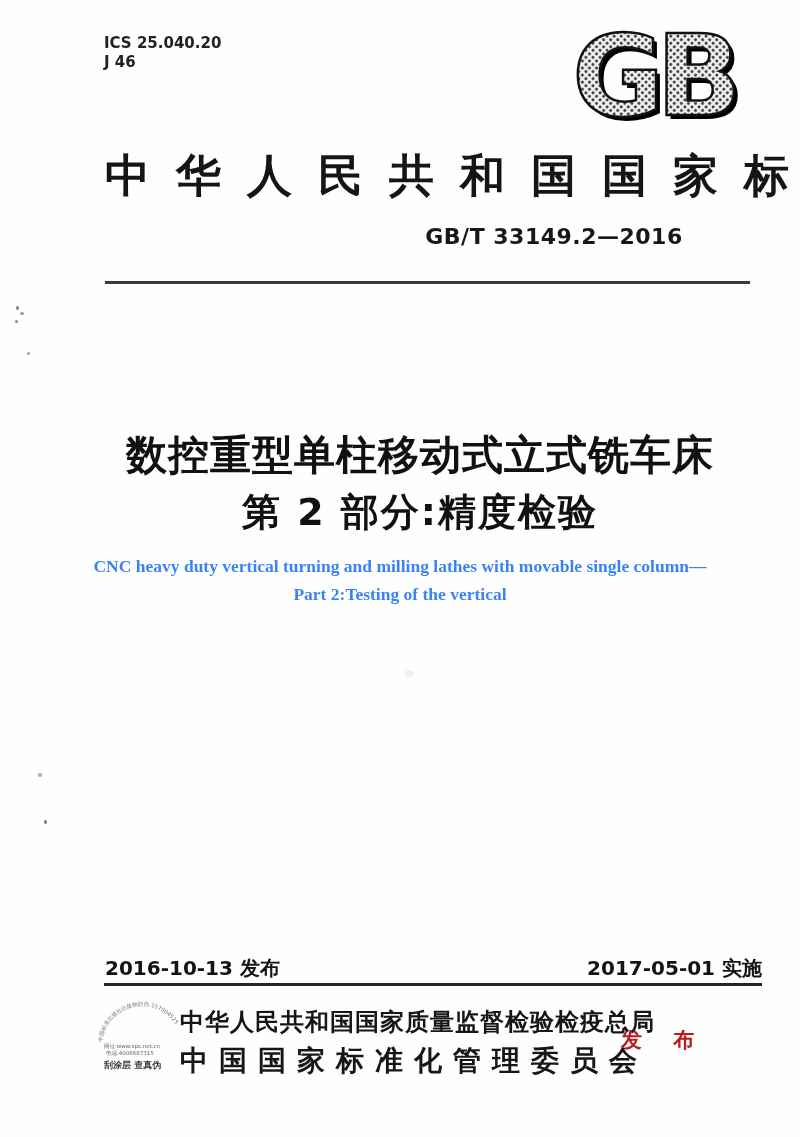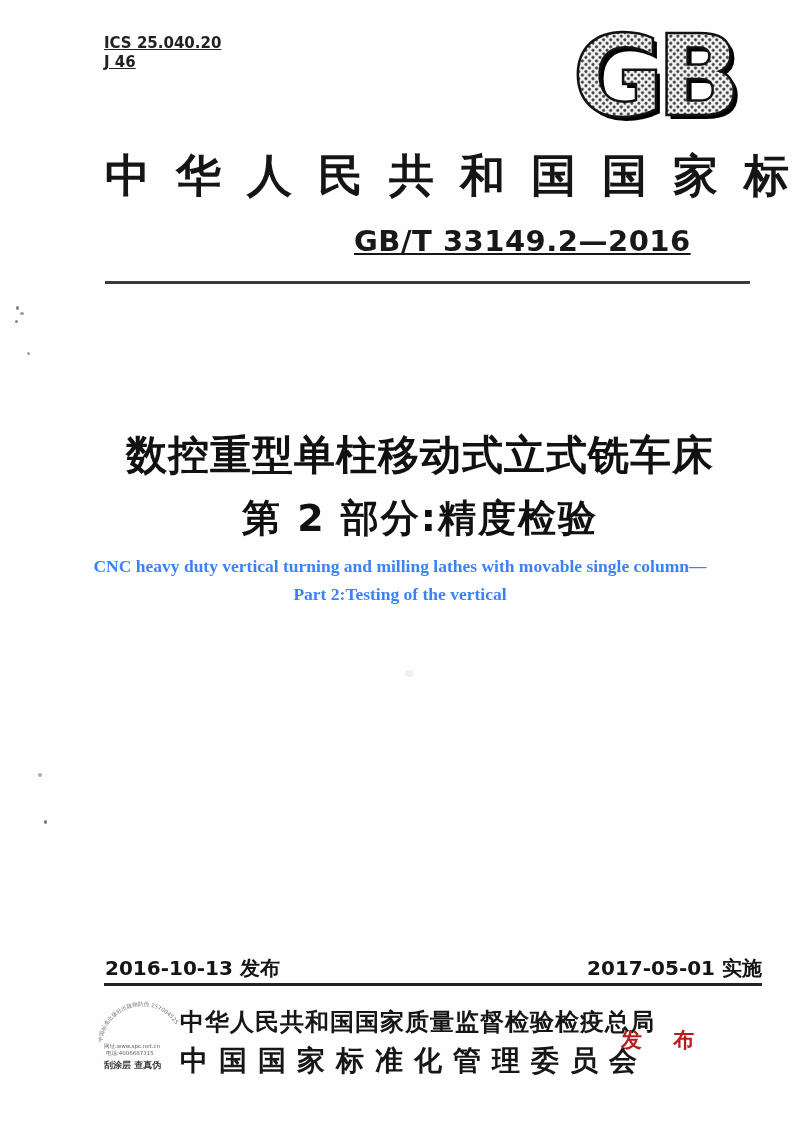--- a/index.html
+++ b/index.html
@@ -5,47 +5,47 @@
   * { margin:0; padding:0; box-sizing:border-box; }
   body { background:#e8e8e8; font-family:"Liberation Sans", sans-serif; }
   .page {
     position:relative; width:800px; height:1137px;
     background:#fefefe; margin:0 auto; overflow:hidden;
     color:#1a1a1a;
   }
   .ics {
     position:absolute; left:104px; top:34px;
     font-family:"DejaVu Sans", sans-serif;
-    font-weight:bold; font-size:15px; line-height:19px; color:#222;text-decoration:underline;
+    font-weight:bold; font-size:15px; line-height:19px; color:#222;
   }
   .gb-logo { position:absolute; left:540px; top:22px; width:226px; height:112px; }
   .heading {
     position:absolute; left:105px; top:146px; width:680px;
     font-family:"DejaVu Serif","Liberation Serif",serif;
     font-weight:bold; font-size:45px; letter-spacing:26px;
     white-space:nowrap; color:#151515;
   }
   .std-number {
     position:absolute; right:46px; top:224px; width:400px;
-    text-align:left; font-family:"DejaVu Sans", sans-serif;
-    font-weight:bold; font-size:29px; color:#181818; letter-spacing:0.5px;text-decoration:underline;
+    text-align:center; font-family:"DejaVu Sans", sans-serif;
+    font-weight:bold; font-size:22px; color:#181818; letter-spacing:0.5px;
   }
   .rule-top {
     position:absolute; left:105px; top:281px; width:645px; height:3px;
     background:#3a3a3a;
   }
   .title-block {
     position:absolute; left:100px; top:428px; width:640px; text-align:center;
   }
   .title-zh-1 {
     font-family:"DejaVu Sans", sans-serif; font-weight:900;
     font-size:41px; letter-spacing:1px; color:#111; white-space:nowrap;
   }
   .title-zh-2 {
-    margin-top:10px; font-family:"DejaVu Sans", sans-serif; font-weight:900;
+    margin-top:4px; font-family:"DejaVu Sans", sans-serif; font-weight:900;
     font-size:38px; letter-spacing:2px; color:#111; white-space:nowrap;
   }
   .title-en {
     position:absolute; left:60px; top:552px; width:680px; text-align:center;
     font-family:"Liberation Serif","DejaVu Serif",serif;
     font-weight:bold; font-size:17.5px; line-height:28px; color:#3b82f6;
   }
   .date-row {
     position:absolute; left:105px; top:955px; width:657px;
     display:flex; justify-content:space-between;

